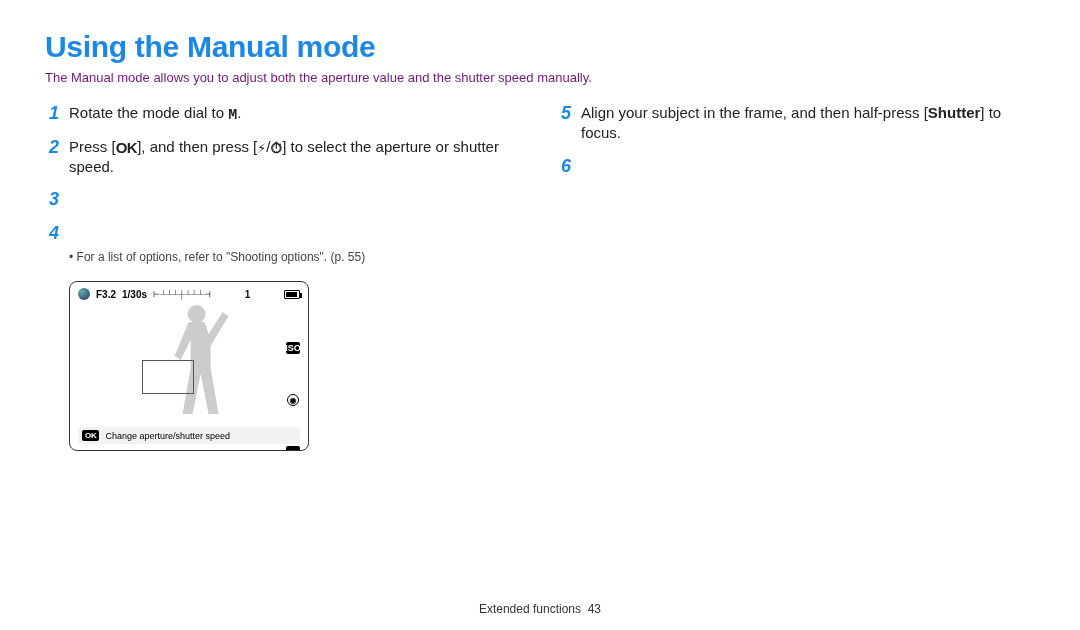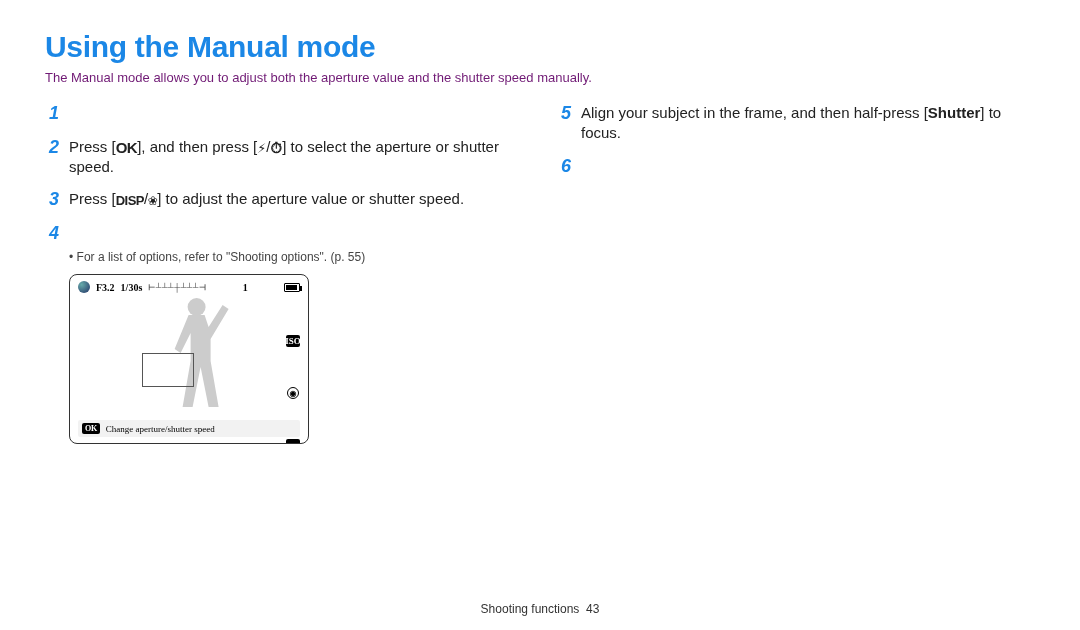--- a/index.html
+++ b/index.html
@@ -5,30 +5,30 @@
   * { margin: 0; padding: 0; box-sizing: border-box; }
   html, body { width: 1080px; height: 630px; background: #fff; font-family: "Segoe UI", Arial, sans-serif; color: #222; }
   .page { padding: 30px 45px 12px 45px; width: 1080px; height: 630px; position: relative; }
   .title { color: #1b87e6; font-weight: 700; font-size: 30px; letter-spacing: -0.3px; margin-bottom: 6px; }
   .intro { font-size: 13px; color: #701a75; margin-bottom: 18px; }
   .columns { display: flex; gap: 34px; }
   .col { width: 484px; }
   .step { display: flex; gap: 10px; margin-bottom: 12px; align-items: flex-start; }
   .num { color: #1b87e6; font-style: italic; font-weight: 600; font-size: 18px; width: 14px; text-align: right; line-height: 1.2; }
   .txt { font-size: 15px; line-height: 1.35; flex: 1; }
-  .note { margin-left: 24px; font-size: 12px; color: #444; margin-top: -6px; margin-bottom: 10px; }
+  .note { margin-left: 24px; font-size: 12px; color: #444; margin-top: -6px; margin-bottom: 17px; }
   .note::before { content: "• "; }
   .glyph { display: inline-block; font-family: "Courier New", monospace; font-weight: 900; line-height: 1; vertical-align: -1px; }
   .glyph-sm { font-size: 15px; }
   .glyph-ok { font-weight: 900; letter-spacing: -0.5px; font-family: Arial, sans-serif; }
   .glyph-disp { font-weight: 900; letter-spacing: -0.5px; font-family: Arial, sans-serif; font-size: 13px; }
 
   
   .screen-wrap { margin-left: 24px; margin-top: 6px; }
-  .screen { width: 240px; height: 170px; border: 1.5px solid #333; border-radius: 8px; background: #fff; position: relative; overflow: hidden; font-family: Liberation Serif, serif; }
+  .screen { width: 240px; height: 170px; border: 1.5px solid #333; border-radius: 8px; background: #fff; position: relative; overflow: hidden; }
   .scr-hdr { position: absolute; top: 6px; left: 8px; right: 8px; display: flex; align-items: center; justify-content: space-between; font-size: 10px; font-weight: 700; color: #000; }
   .scr-hdr-left { display: flex; align-items: center; gap: 6px; }
   .dot-ico { width: 12px; height: 12px; border-radius: 50%; background: radial-gradient(circle at 30% 30%, #6aa, #236); display: inline-block; }
   .ev-scale { font-size: 8px; letter-spacing: 0.5px; color: #444; }
   .battery { width: 16px; height: 9px; border: 1.5px solid #000; border-radius: 1px; position: relative; }
   .battery::after { content: ""; position: absolute; right: -3px; top: 2px; width: 2px; height: 5px; background: #000; }
   .battery .fill { position: absolute; left: 1px; top: 1px; bottom: 1px; width: 80%; background: #000; }
 
   .side-icons { position: absolute; right: 8px; top: 28px; display: flex; flex-direction: column; gap: 8px; align-items: center; }
   .sico { width: 14px; height: 12px; display: flex; align-items: center; justify-content: center; font-size: 9px; font-weight: 700; background: #000; color: #fff; border-radius: 2px; margin-top: 32px; }
@@ -53,34 +53,34 @@
 
   <h1 class="title">Using the Manual mode</h1>
   <p class="intro">The Manual mode allows you to adjust both the aperture value and the shutter speed manually.</p>
 
   <div class="columns">
 
     <div class="col">
 
       <div class="step">
         <span class="num">1</span>
+        <span class="txt">
+          <span>Rotate the mode dial to </span><span class="glyph">M</span><span>.</span>
+        </span>
       </div>
 
       <div class="step">
         <span class="num">2</span>
         <span class="txt">
           <span>Press [</span><span class="glyph glyph-ok">OK</span><span>], and then press [</span><span class="glyph glyph-sm">⚡</span><span>/</span><span class="glyph glyph-sm">⏱</span><span>] to select the aperture or shutter speed.</span>
         </span>
       </div>
 
       <div class="step">
         <span class="num">3</span>
-        <span class="txt">
-          <span>Press [</span><span class="glyph glyph-disp">DISP</span><span>/</span><span class="glyph glyph-sm">❀</span><span>] to adjust the aperture value or shutter speed.</span>
-        </span>
       </div>
 
       <div class="step">
         <span class="num">4</span>
       </div>
       <p class="note">For a list of options, refer to "Shooting options". (p. 55)</p>
 
       <div class="screen-wrap">
         <div class="screen">
           <div class="scr-hdr">
@@ -131,16 +131,16 @@
       </div>
 
       <div class="step">
         <span class="num">6</span>
       </div>
 
     </div>
   </div>
 
   <div class="footer">
-    <span>Shooting functions</span>&nbsp;&nbsp;<b>43</b>
+    <span>Extended functions</span>&nbsp;&nbsp;<b>43</b>
   </div>
 
 </div>
 
 </body></html>

